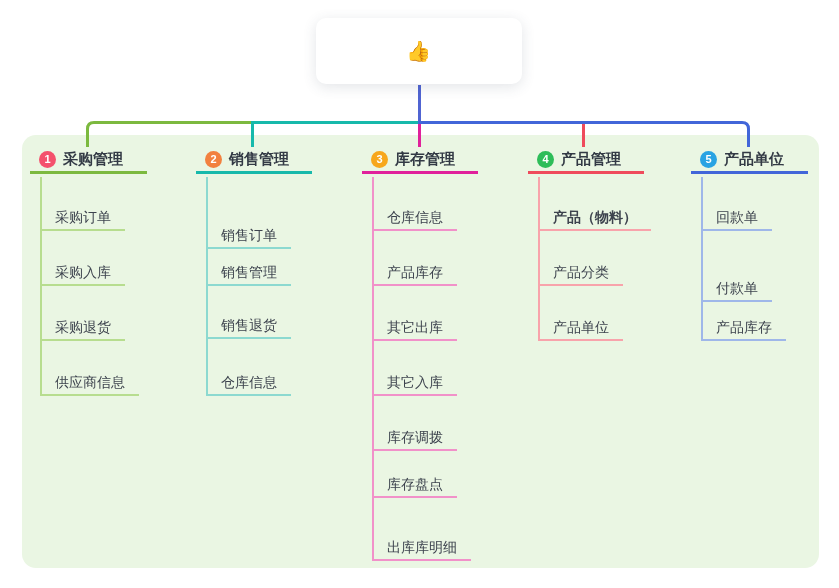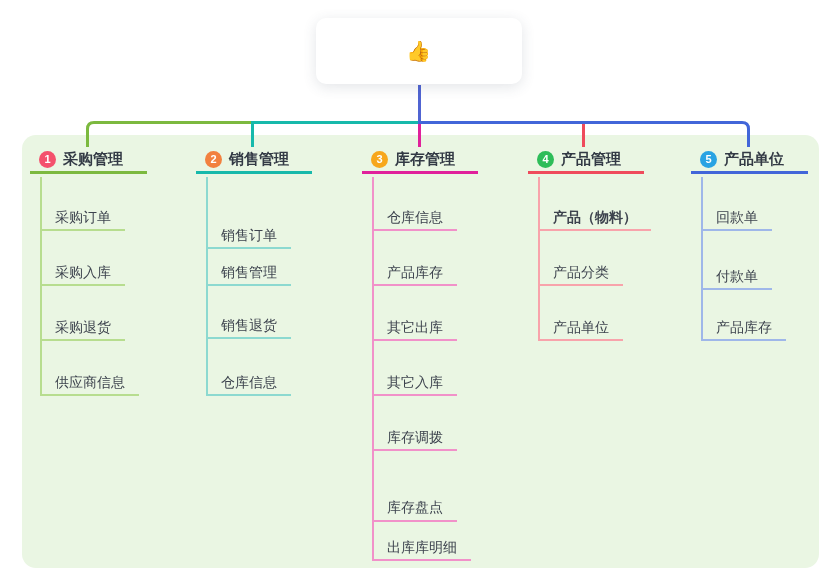--- a/index.html
+++ b/index.html
@@ -68,21 +68,21 @@
     <div class="branch-header" style="left:362px;width:107px;">
       <span class="badge">3</span>
       <span class="branch-label">库存管理</span>
     </div>
     <div class="spine" style="left:372px;height:384px;"></div>
     <div class="child" style="left:372px;top:205px;">仓库信息</div>
     <div class="child" style="left:372px;top:260px;">产品库存</div>
     <div class="child" style="left:372px;top:315px;">其它出库</div>
     <div class="child" style="left:372px;top:370px;">其它入库</div>
     <div class="child" style="left:372px;top:425px;text-align:center;">库存调拨</div>
-    <div class="child" style="left:372px;top:496px;font-family:Liberation Mono, monospace;">库存盘点</div>
+    <div class="child" style="left:372px;top:472px;">库存盘点</div>
     <div class="child" style="left:372px;top:535px;">出库库明细</div>
   </div>
 
   <div class="branch" style="--c: #ef4b5c; --cl: #f8a3ab; --badge: #2ebd59;">
     <div class="branch-header" style="left:528px;width:107px;">
       <span class="badge">4</span>
       <span class="branch-label">产品管理</span>
     </div>
     <div class="spine" style="left:538px;height:164px;"></div>
     <div class="child" style="left:538px;top:205px;font-weight:bold;">产品（物料）</div>
@@ -90,17 +90,17 @@
     <div class="child" style="left:538px;top:315px;">产品单位</div>
   </div>
 
   <div class="branch" style="--c: #4266d9; --cl: #9fb7e9; --badge: #29a3e3;">
     <div class="branch-header" style="left:691px;width:108px;">
       <span class="badge">5</span>
       <span class="branch-label">产品单位</span>
     </div>
     <div class="spine" style="left:701px;height:164px;"></div>
     <div class="child" style="left:701px;top:205px;">回款单</div>
-    <div class="child" style="left:701px;top:264px;">付款单</div>
+    <div class="child" style="left:701px;top:276px;">付款单</div>
     <div class="child" style="left:701px;top:315px;">产品库存</div>
   </div>
 
 </div>
 
 </body></html>

